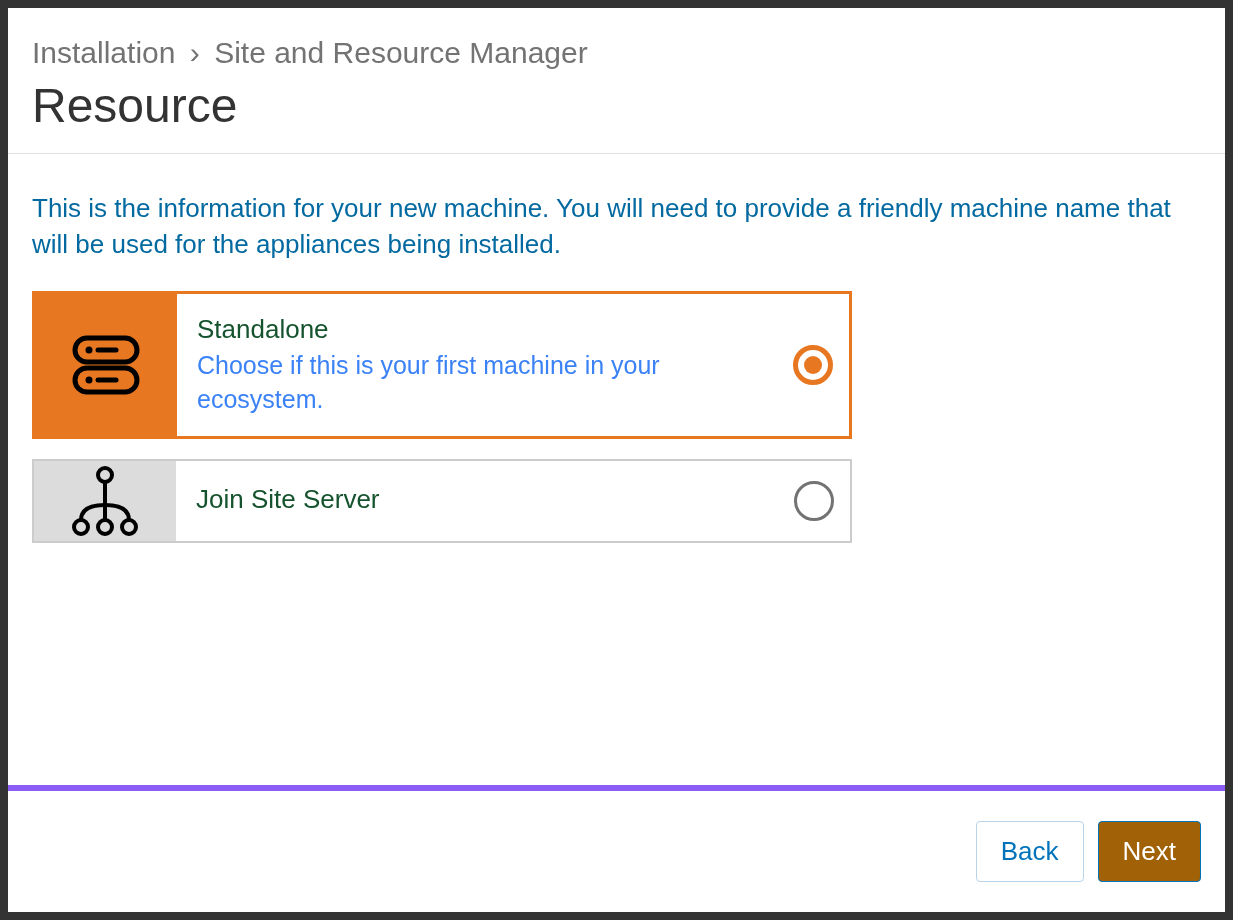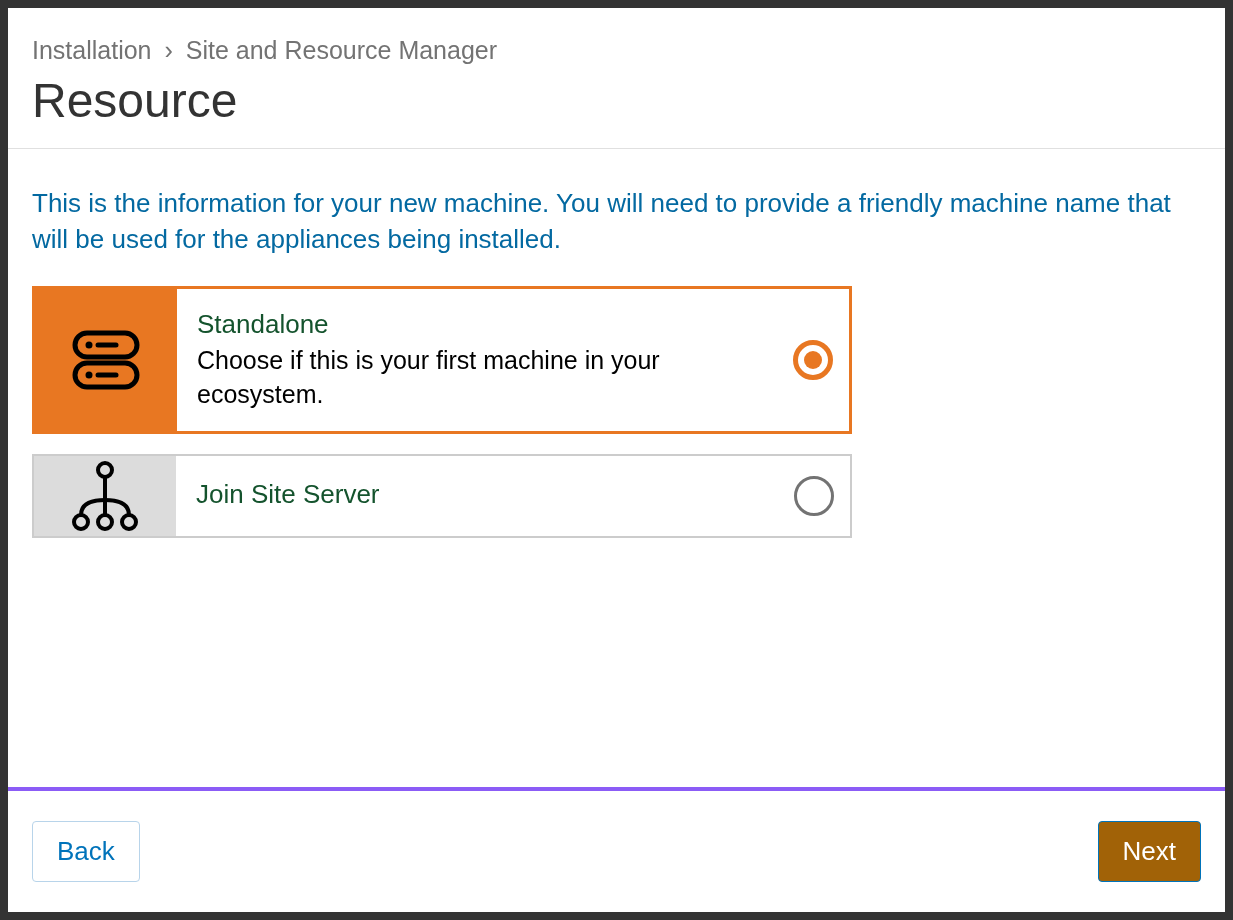--- a/index.html
+++ b/index.html
@@ -19,21 +19,21 @@
       width: 100%;
       height: 100%;
       display: flex;
       flex-direction: column;
     }
     .header {
       padding: 28px 24px 20px 24px;
       border-bottom: 1px solid #e0e0e0;
     }
     .breadcrumb {
-      font-size: 25px;
+      font-size: 30px;
       color: #737373;
       margin-bottom: 8px;
     }
     .breadcrumb-sep {
       margin: 0 6px;
       color: #737373;
     }
     .page-title {
       font-size: 48px;
       font-weight: 400;
@@ -91,21 +91,21 @@
     .option-text {
       flex: 1;
     }
     .option-title {
       font-size: 26px;
       color: #14532d;
       margin-bottom: 4px;
     }
     .option-desc {
       font-size: 25px;
-      color: #000000;
+      color: #3b82f6;
       line-height: 1.35;
     }
     .radio {
       width: 40px;
       height: 40px;
       border-radius: 50%;
       flex-shrink: 0;
       margin-left: 16px;
       position: relative;
     }
@@ -120,25 +120,25 @@
       position: absolute;
       top: 50%;
       left: 50%;
       transform: translate(-50%, -50%);
       width: 18px;
       height: 18px;
       border-radius: 50%;
       background: #e87722;
     }
     .footer {
-      border-top: 4px solid #8b5cf6;
+      border-top: 6px solid #8b5cf6;
       padding: 30px 24px 30px 24px;
       display: flex;
-      justify-content: space-between;
-      gap: 31px;
+      justify-content: flex-end;
+      gap: 14px;
     }
     .btn {
       font-size: 26px;
       padding: 14px 24px;
       border-radius: 4px;
       cursor: pointer;
       border: 1px solid transparent;
     }
     .btn-back {
       background: #fff;

